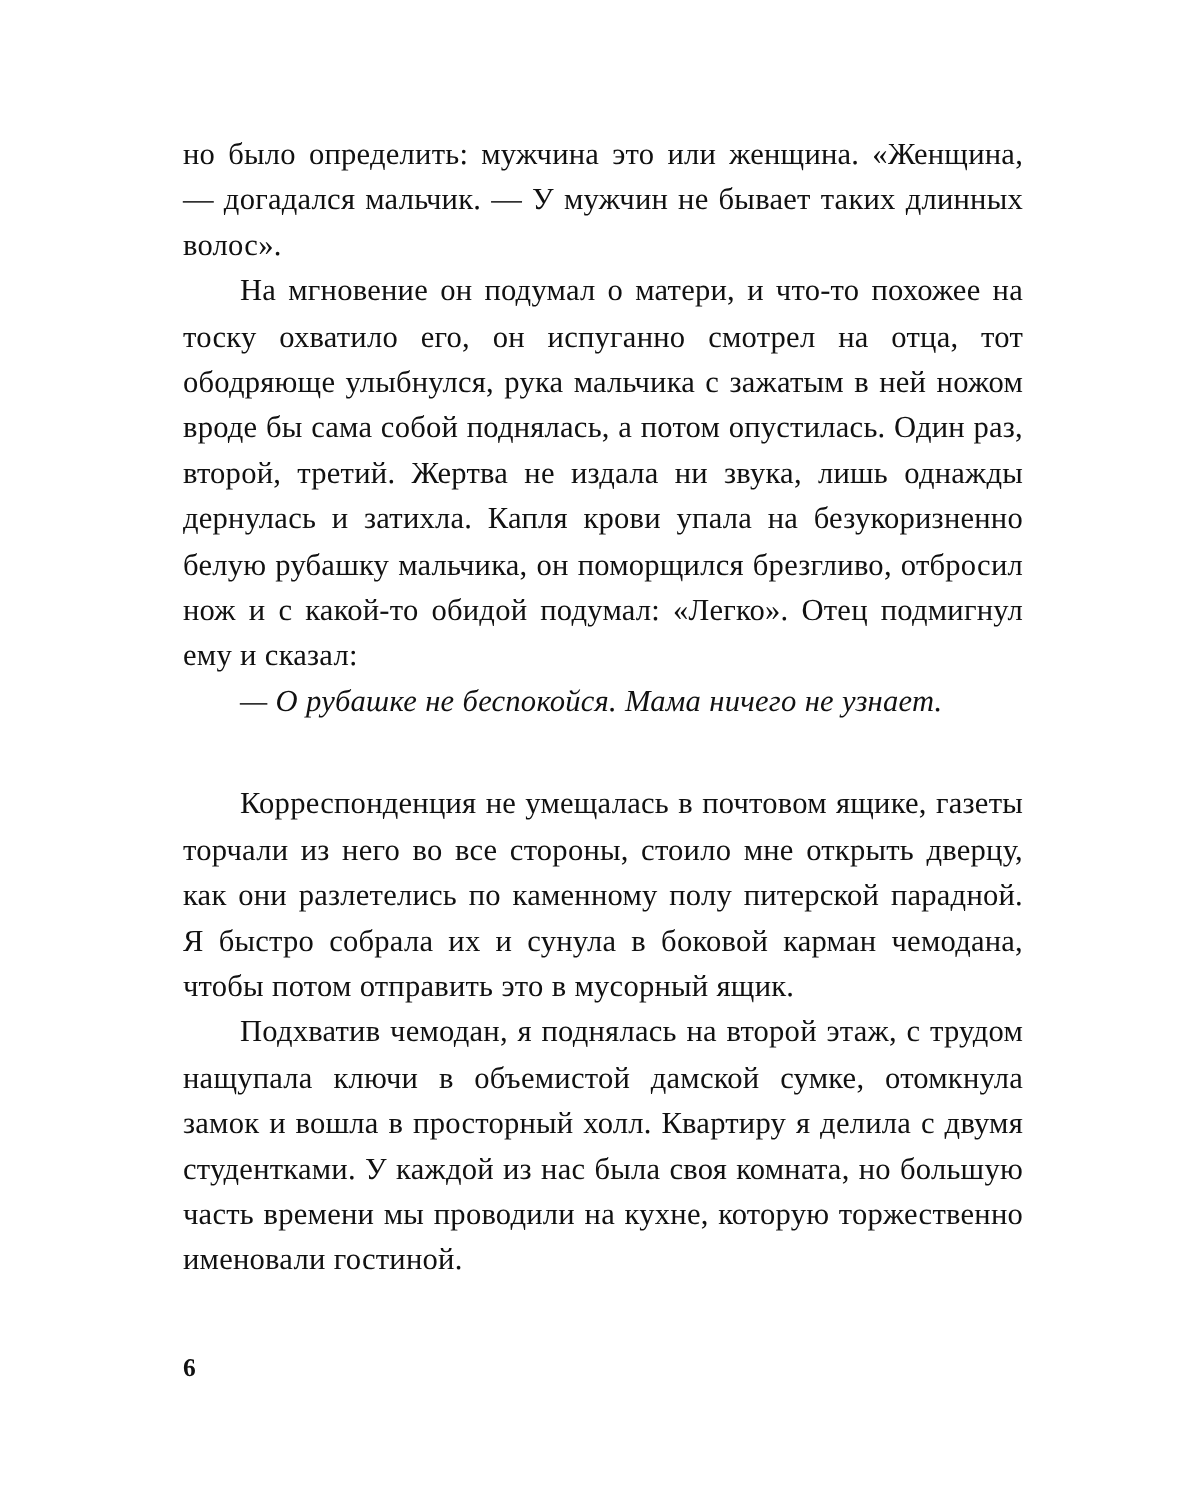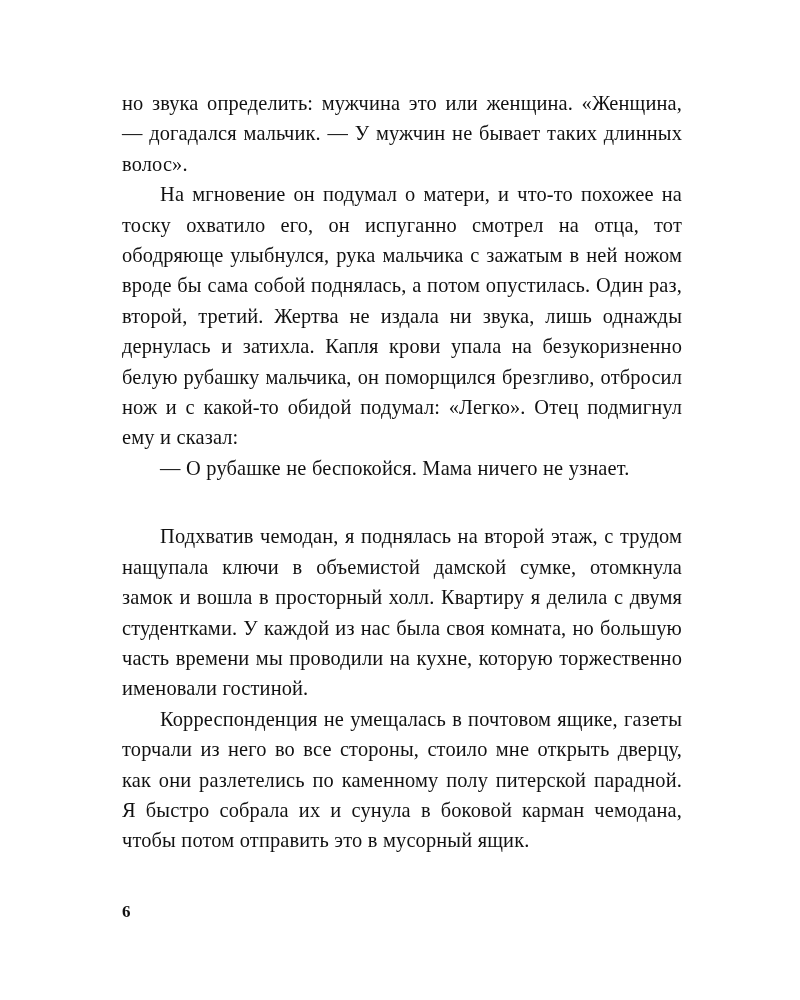--- a/index.html
+++ b/index.html
@@ -32,20 +32,21 @@
     text-justify: inter-word;
     letter-spacing: 0.15px;
     word-spacing: 0.2px;
     hyphens: manual;
   }
   .para.indent {
     text-indent: 38px;
   }
   .para.dialogue {
     text-indent: 38px;
+    font-style: italic;
   }
   .gap-section {
     height: 38px;
   }
   .page-number {
     position: absolute;
     left: 122px;
     bottom: 78px;
     font-size: 17px;
     font-weight: bold;
@@ -53,28 +54,28 @@
     color: #111111;
   }
 </style>
 </head>
 <body>
 
 <div class="page">
   <div class="text-block">
 
     <div>
-      <p class="para">но звука определить: мужчина это или женщина. «Женщина, — догадался мальчик. — У мужчин не бывает таких длинных волос».</p>
+      <p class="para">но было определить: мужчина это или женщина. «Женщина, — догадался мальчик. — У мужчин не бывает таких длинных волос».</p>
       <p class="para indent">На мгновение он подумал о матери, и что-то похожее на тоску охватило его, он испуганно смотрел на отца, тот ободряюще улыбнулся, рука мальчика с зажатым в ней ножом вроде бы сама собой поднялась, а потом опустилась. Один раз, второй, третий. Жертва не издала ни звука, лишь однажды дернулась и затихла. Капля крови упала на безукоризненно белую рубашку мальчика, он поморщился брезгливо, отбросил нож и с какой-то обидой подумал: «Легко». Отец подмигнул ему и сказал:</p>
       <p class="para dialogue">— О рубашке не беспокойся. Мама ничего не узнает.</p>
     </div>
 
     <div class="gap-section"></div>
 
     <div>
+      <p class="para indent">Корреспонденция не умещалась в почтовом ящике, газеты торчали из него во все стороны, стоило мне открыть дверцу, как они разлетелись по каменному полу питерской парадной. Я быстро собрала их и сунула в боковой карман чемодана, чтобы потом отправить это в мусорный ящик.</p>
       <p class="para indent">Подхватив чемодан, я поднялась на второй этаж, с трудом нащупала ключи в объемистой дамской сумке, отомкнула замок и вошла в просторный холл. Квартиру я делила с двумя студентками. У каждой из нас была своя комната, но большую часть времени мы проводили на кухне, которую торжественно именовали гостиной.</p>
-      <p class="para indent">Корреспонденция не умещалась в почтовом ящике, газеты торчали из него во все стороны, стоило мне открыть дверцу, как они разлетелись по каменному полу питерской парадной. Я быстро собрала их и сунула в боковой карман чемодана, чтобы потом отправить это в мусорный ящик.</p>
     </div>
 
   </div>
 
   <div class="page-number">6</div>
 </div>
 
 </body></html>

